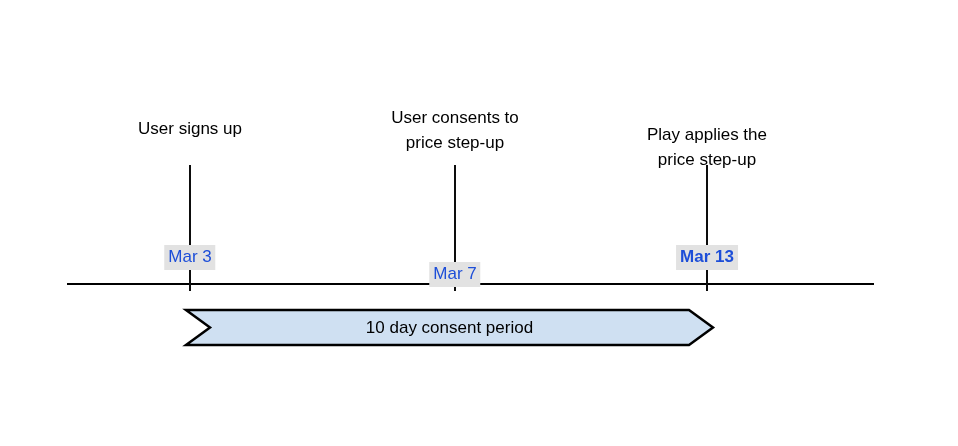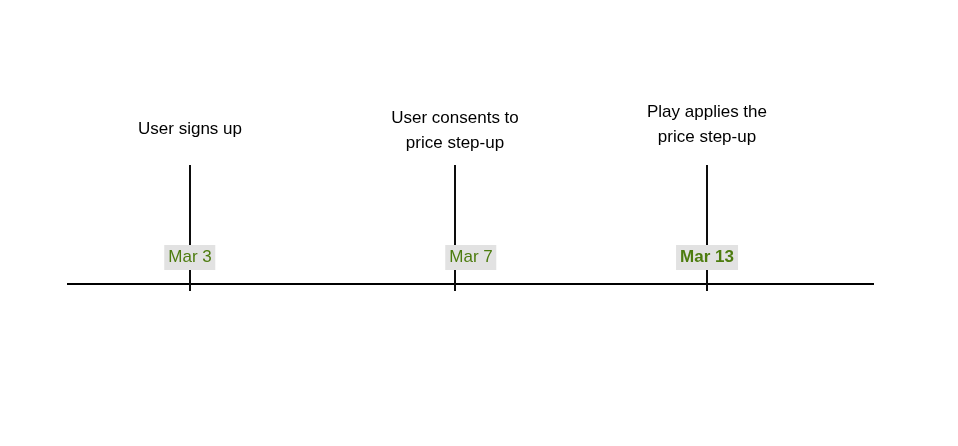--- a/index.html
+++ b/index.html
@@ -44,21 +44,21 @@
     white-space: pre-line;
     transform: translateX(-50%);
     pointer-events: none;
   }
 
   
   .date-chip {
     position: absolute;
     font-size: 17px;
     line-height: 22px;
-    color: #4d7c0f;
+    color: #1d4ed8;
     background: #e2e2e2;
     padding: 1px 4px 2px 4px;
     transform: translateX(-50%);
     white-space: nowrap;
   }
 
   
   .period-banner {
     position: absolute;
   }
@@ -88,21 +88,27 @@
 
   <div class="axis-line" id="axis-line" style="left: 67px; top: 283px; width: 807px; height: 2px; background: rgb(0, 0, 0);"></div>
 
   <div class="event-caption" id="caption-0" style="left: 190px; top: 116px;">User signs up</div>
   <div class="tick-line" id="tick-0" style="left: 189px; top: 165px; height: 126px;"></div>
   <div class="date-chip" id="date-0" style="left: 190px; top: 245px;">Mar 3</div>
 
   <div class="event-caption" id="caption-1" style="left: 455px; top: 105px; text-align: center;">User consents to
 price step-up</div>
   <div class="tick-line" id="tick-1" style="left: 454px; top: 165px; height: 126px;"></div>
-  <div class="date-chip" id="date-1" style="left: 455px; top: 245px; margin-left: 16px;">Mar 7</div>
+  <div class="date-chip" id="date-1" style="left: 455px; top: 262px;">Mar 7</div>
 
-  <div class="event-caption" id="caption-2" style="left: 707px; top: 99px;">Play applies the
+  <div class="event-caption" id="caption-2" style="left: 707px; top: 122px;">Play applies the
 price step-up</div>
   <div class="tick-line" id="tick-2" style="left: 706px; top: 165px; height: 126px;"></div>
   <div class="date-chip" id="date-2" style="left: 707px; top: 245px; font-weight: bold;">Mar 13</div>
 
+  <div class="period-banner" id="period-banner" style="left: 186px; top: 310px; width: 527px; height: 35px;">
+    <svg id="period-banner-svg" width="527" height="35" viewBox="0 0 527 35">
+      <polygon id="period-banner-shape" points="0,0 503,0 527,17.5 503,35 0,35 24,17.5" fill="#cfe0f2" stroke="#000000" stroke-width="2.5" stroke-linejoin="miter"></polygon>
+    </svg>
+    <div class="period-banner-label">10 day consent period</div>
+  </div>
 
 </div>
 
 </body></html>

